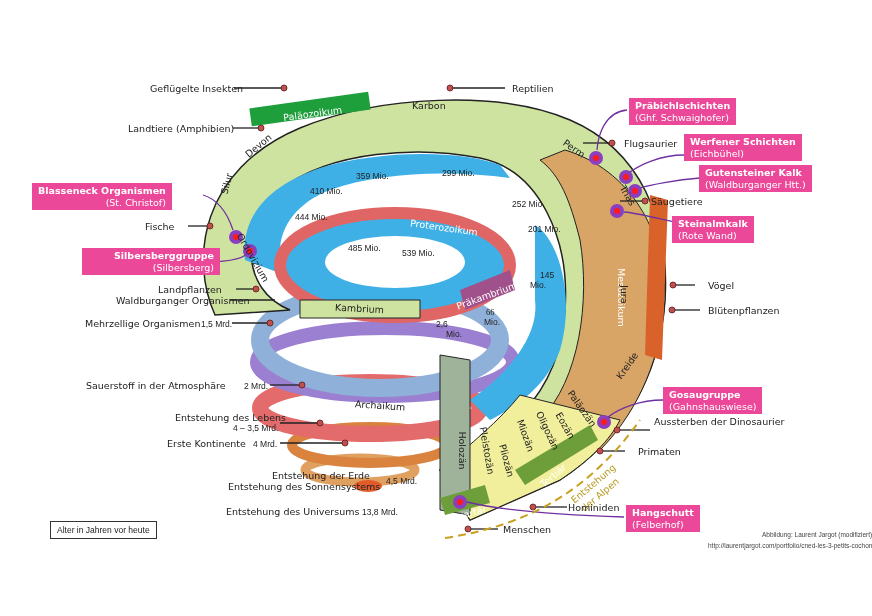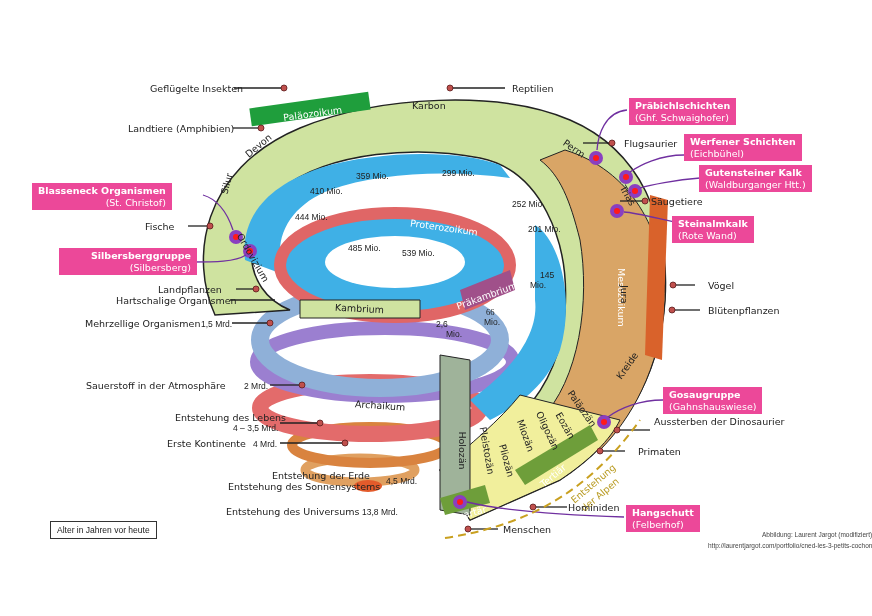--- a/index.html
+++ b/index.html
@@ -179,21 +179,21 @@
 <div class="num" style="left:530px;top:280px;">Mio.</div>
 <div class="num" style="left:486px;top:307px;font-family:Liberation Serif, serif;">66</div>
 <div class="num" style="left:484px;top:317px;">Mio.</div>
 <div class="num" style="left:436px;top:319px;">2,6</div>
 <div class="num" style="left:446px;top:329px;">Mio.</div>
 
 <div class="lbl" style="left:150px;top:83px;">Geflügelte Insekten</div>
 <div class="lbl" style="left:128px;top:123px;">Landtiere (Amphibien)</div>
 <div class="lbl" style="left:145px;top:221px;">Fische</div>
 <div class="lbl" style="left:158px;top:284px;">Landpflanzen</div>
-<div class="lbl" style="left:116px;top:295px;">Hartschalige Organismen</div>
+<div class="lbl" style="left:116px;top:295px;">Waldburganger Organismen</div>
 <div class="lbl" style="left:85px;top:318px;">Mehrzellige Organismen</div>
 <div class="num" style="left:201px;top:319px;">1,5 Mrd.</div>
 <div class="lbl" style="left:86px;top:380px;">Sauerstoff in der Atmosphäre</div>
 <div class="num" style="left:244px;top:381px;">2 Mrd.</div>
 <div class="lbl" style="left:175px;top:412px;">Entstehung des Lebens</div>
 <div class="num" style="left:233px;top:423px;">4 – 3,5 Mrd.</div>
 <div class="lbl" style="left:167px;top:438px;">Erste Kontinente</div>
 <div class="num" style="left:253px;top:439px;">4 Mrd.</div>
 <div class="lbl r" style="left:272px;top:470px;">Entstehung der Erde</div>
 <div class="lbl" style="left:228px;top:481px;">Entstehung des Sonnensystems</div>
@@ -208,21 +208,21 @@
 <div class="lbl" style="left:708px;top:305px;">Blütenpflanzen</div>
 <div class="lbl" style="left:654px;top:416px;">Aussterben der Dinosaurier</div>
 <div class="lbl" style="left:638px;top:446px;">Primaten</div>
 <div class="lbl" style="left:568px;top:502px;">Hominiden</div>
 <div class="lbl" style="left:503px;top:524px;">Menschen</div>
 
 <div class="sitebox ar" style="left:32px;top:183px;">
   <span class="t">Blasseneck Organismen</span>
   <span class="s">(St. Christof)</span>
 </div>
-<div class="sitebox ar" style="left:59px;top:248px;padding-left:32px;">
+<div class="sitebox ar" style="left:82px;top:248px;padding-left:32px;">
   <span class="t">Silbersberggruppe</span>
   <span class="s">(Silbersberg)</span>
 </div>
 <div class="sitebox" style="left:629px;top:98px;">
   <span class="t">Präbichlschichten</span>
   <span class="s">(Ghf. Schwaighofer)</span>
 </div>
 <div class="sitebox" style="left:684px;top:134px;">
   <span class="t">Werfener Schichten</span>
   <span class="s">(Eichbühel)</span>

